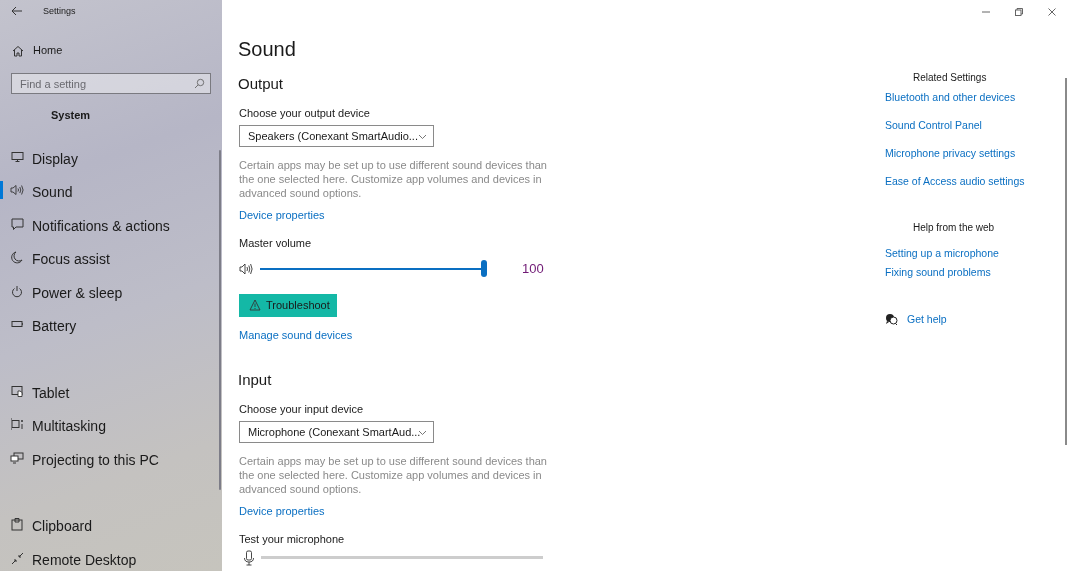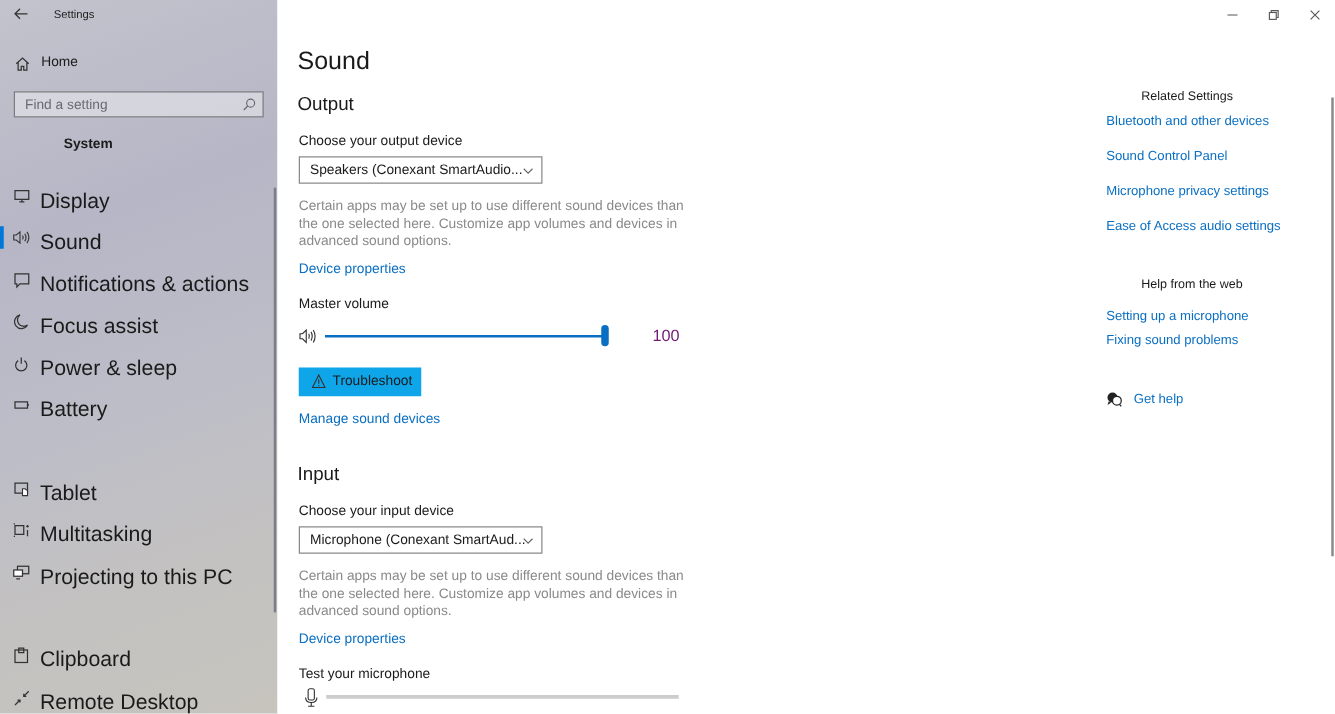--- a/index.html
+++ b/index.html
@@ -29,21 +29,21 @@
       border: none; outline: none; background: transparent; font-family: "Liberation Sans", sans-serif;
       font-size: 11px; color: #333; width: 170px; padding-left: 8px;
     }
     .search-box input::placeholder { color: #6a6a70; }
     .search-box .sicon { position: absolute; right: 5px; top: 4px; width: 11px; height: 11px; }
 
     .section-heading { position: absolute; left: 11px; top: 109px; font-size: 11px; font-weight: bold; color: #1a1a1a; margin-left: 40px; }
 
     .nav-item { position: absolute; left: 0; width: 222px; height: 24px; cursor: pointer; }
     .nav-item .ico { position: absolute; left: 10px; top: 5px; width: 14px; height: 14px; display: flex; align-items: center; justify-content: center; }
-    .nav-item .lbl { position: absolute; left: 32px; top: 6px; font-size: 17px; color: #1a1a1a; white-space: nowrap; }
+    .nav-item .lbl { position: absolute; left: 32px; top: 6px; font-size: 14px; color: #1a1a1a; white-space: nowrap; }
     .nav-item.active .indicator { position: absolute; left: 0; top: 3px; width: 3px; height: 18px; background: #0078d7; }
 
     .sb-scroll { position: absolute; left: 219px; top: 150px; width: 2px; height: 340px; background: #7d7d88; border-radius: 1px; }
 
     
     .main { position: absolute; left: 222px; top: 0; width: 846px; height: 571px; background: #fff; }
     .win-controls { position: absolute; right: 0; top: 0; height: 24px; display: flex; }
     .win-btn { width: 33px; height: 24px; display: flex; align-items: center; justify-content: center; cursor: pointer; }
 
     .page-title { position: absolute; left: 16px; top: 38px; font-size: 20px; color: #1a1a1a; font-weight: normal; }
@@ -58,21 +58,21 @@
     .desc { position: absolute; left: 17px; width: 320px; font-size: 11px; line-height: 14px; color: #8a8a8a; }
     .link { position: absolute; left: 17px; font-size: 11px; color: #0a6fc2; cursor: pointer; white-space: nowrap; }
 
     .vol-row { position: absolute; left: 17px; top: 258px; width: 320px; height: 22px; }
     .vol-row .spk { position: absolute; left: 0; top: 4px; width: 16px; height: 14px; }
     .slider-track { position: absolute; left: 21px; top: 10px; width: 224px; height: 2px; background: #0a6fc2; cursor: pointer; }
     .slider-thumb { position: absolute; left: 242px; top: 2px; width: 6px; height: 17px; background: #0a6fc2; border-radius: 3px; cursor: grab; }
     .vol-val { position: absolute; left: 283px; top: 3px; font-size: 13px; color: #701a75; }
 
     .troubleshoot {
-      position: absolute; left: 17px; top: 294px; width: 98px; height: 23px; background: #0ea5e9; border: none;
+      position: absolute; left: 17px; top: 294px; width: 98px; height: 23px; background: #14b8a6; border: none;
       font-family: "Liberation Sans", sans-serif; font-size: 11px; color: #1a1a1a; cursor: pointer;
     }
     .troubleshoot .wicon { position: absolute; left: 10px; top: 5px; width: 12px; height: 12px; }
     .troubleshoot .tl { position: absolute; left: 27px; top: 5px; }
 
     .mic-row { position: absolute; left: 17px; top: 549px; width: 320px; height: 20px; }
     .mic-row .mic { position: absolute; left: 4px; top: 1px; width: 12px; height: 16px; }
     .mic-track { position: absolute; left: 22px; top: 7px; width: 282px; height: 3px; background: #cdcdcd; }
 
     

